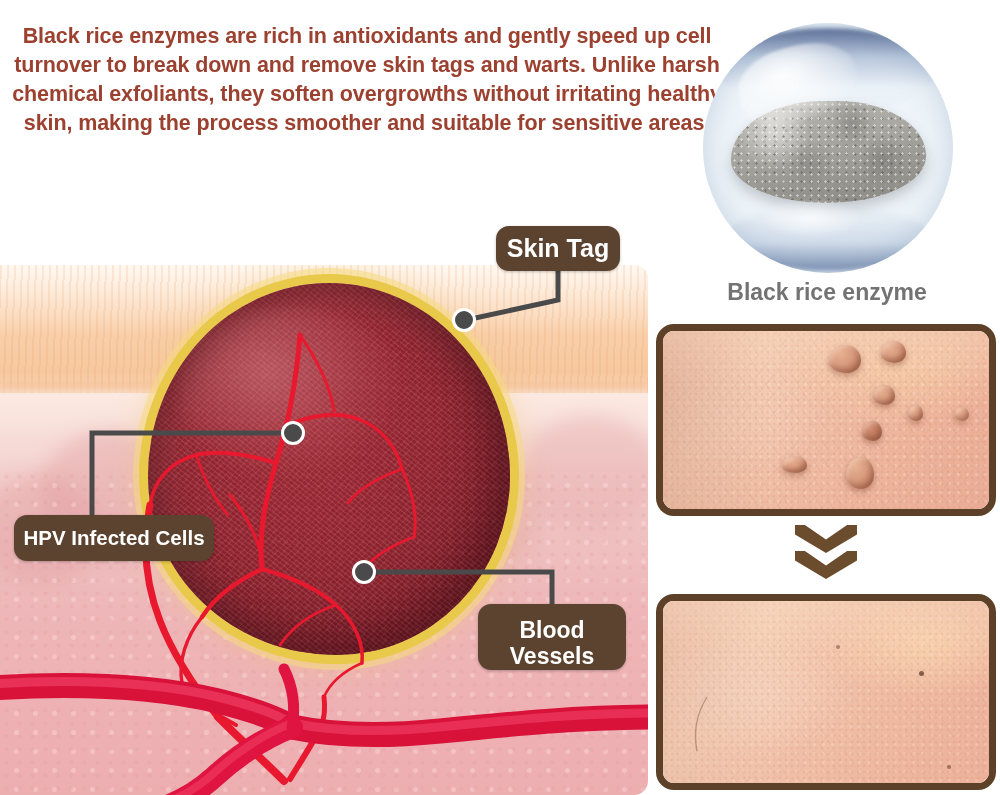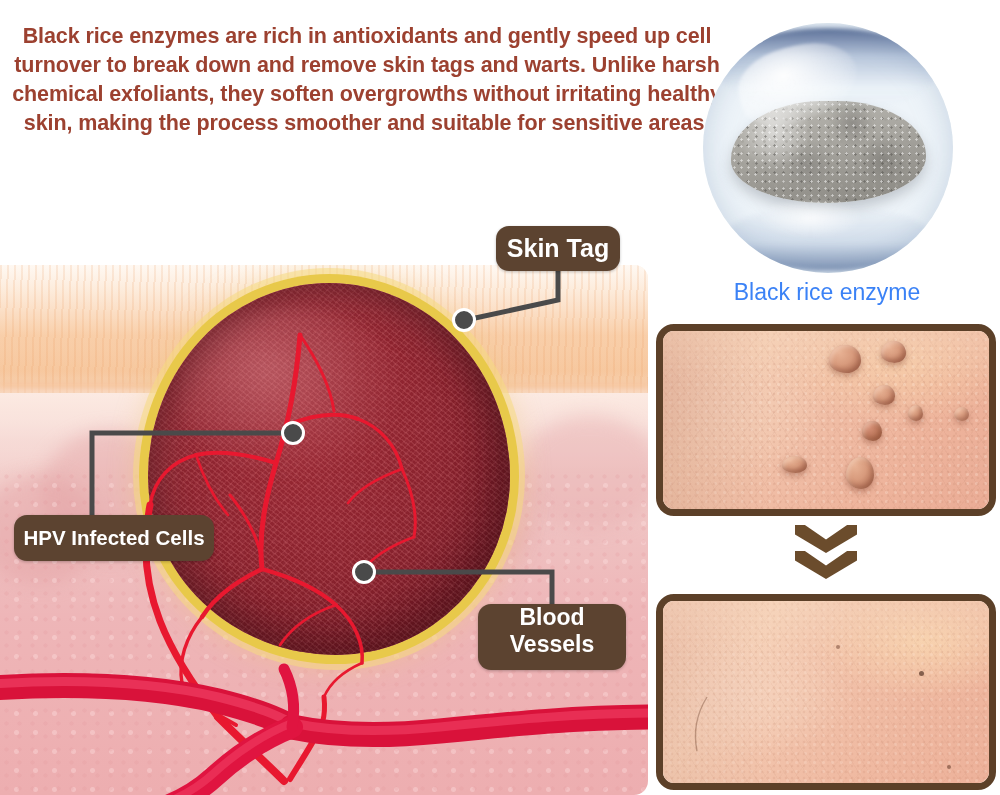--- a/index.html
+++ b/index.html
@@ -61,21 +61,21 @@
   .powder-grain{position:absolute;inset:0;border-radius:inherit;opacity:.62;
      background-image:
        radial-gradient(circle, rgba(255,255,255,.85) 0 .9px, rgba(255,255,255,0) 1.4px),
        radial-gradient(circle, rgba(80,78,74,.80) 0 .9px, rgba(80,78,74,0) 1.4px),
        radial-gradient(circle, rgba(160,158,152,.8) 0 1.1px, rgba(160,158,152,0) 1.7px);
      background-size:7px 7px,9px 9px,11px 11px;
      background-position:0 0,3px 4px,6px 2px;}
 
   .ingredient-caption{
     position:absolute;left:660px;top:279px;width:334px;text-align:center;
-    font-size:23px;font-weight:normal;color:#3b82f6;
+    font-size:23px;font-weight:bold;color:#737373;
   }
 
   
   .anatomy{
     position:absolute;left:0px;top:265px;width:648px;height:530px;
     border-radius:0 14px 14px 0;
     overflow:hidden;
     background:linear-gradient(180deg,
        #fdf0e6 0%,
        #fbe0cc 6%,
@@ -155,21 +155,21 @@
     border-radius:13px;
     text-align:center;
     line-height:1.16;
     box-shadow:0 1px 3px rgba(0,0,0,.25);
   }
   #lbl-skin-tag{left:496px;top:226px;width:124px;height:45px;font-size:25px;
     display:flex;align-items:center;justify-content:center;}
   #lbl-hpv{left:14px;top:515px;width:200px;height:46px;font-size:20.5px;
     display:flex;align-items:center;justify-content:center;}
   #lbl-blood{left:478px;top:604px;width:148px;height:66px;font-size:23px;
-    display:flex;align-items:flex-start;justify-content:center;}
+    display:flex;align-items:flex-end;justify-content:center;}
 
   .leader{position:absolute;left:0;top:0;width:1000px;height:795px;pointer-events:none;}
 
   
   .photo{
     position:absolute;border:7px solid #5c4028;border-radius:18px;overflow:hidden;
     box-sizing:border-box;
   }
   #photo-before{left:656px;top:324px;width:340px;height:192px;}
   #photo-after{left:656px;top:594px;width:340px;height:196px;}

